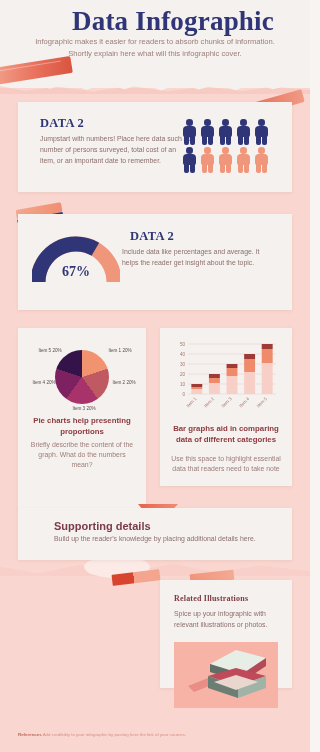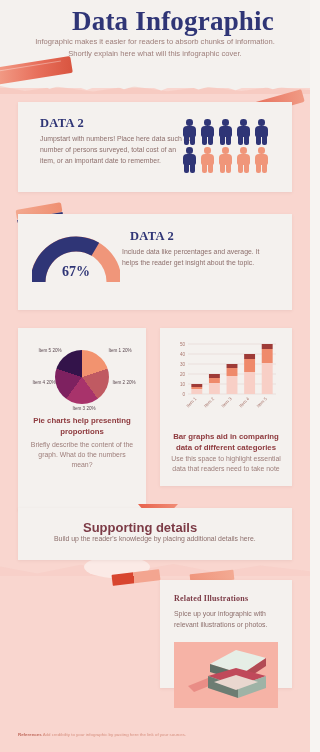--- a/index.html
+++ b/index.html
@@ -143,27 +143,27 @@
   }
   .cap-b {
     font-size:6.9px; line-height:1.45; color:#9d7e7a; text-align:center;
   }
   #card-pie .cap-h { position:absolute; left:10px; top:88px; width:108px; }
   #card-pie .cap-b { position:absolute; left:10px; top:112px; width:108px; }
   
   #card-bar { left: 160px; top: 328px; width: 132px; height: 158px; }
   .bar-wrap { position:absolute; left:8px; top:12px; width:116px; height:84px; }
   .bar-wrap svg { display:block; }
-  #card-bar .cap-h { position:absolute; left:8px; top:96px; width:116px;margin-top:8px; }
+  #card-bar .cap-h { position:absolute; left:8px; top:96px; width:116px; }
   #card-bar .cap-b { position:absolute; left:8px; top:126px; width:116px; }
   
   #card-support { left: 18px; top: 508px; width: 274px; height: 52px; }
   #card-support .sh {
     position:absolute; left:36px; top:12px;
-    font-size:13px; font-weight:700; color:#7c3b46;margin-left:29px;
+    font-size:11px; font-weight:700; color:#7c3b46;
   }
   #card-support .sb { position:absolute; left:36px; top:25px; width:215px; }
   .deco-brush-4 {
     position:absolute; left:138px; top:504px; width:40px; height:12px;
     background: linear-gradient(115deg,#e8614b 0%,#f2927b 100%);
     clip-path: polygon(0 0,100% 0,72% 100%,16% 62%);
   }
   
   #card-data3 { left: 18px; top: 580px; width: 128px; height: 122px; }
   #card-data3 .tl { position:absolute; left:14px; top:14px; font-size:12.5px; }

